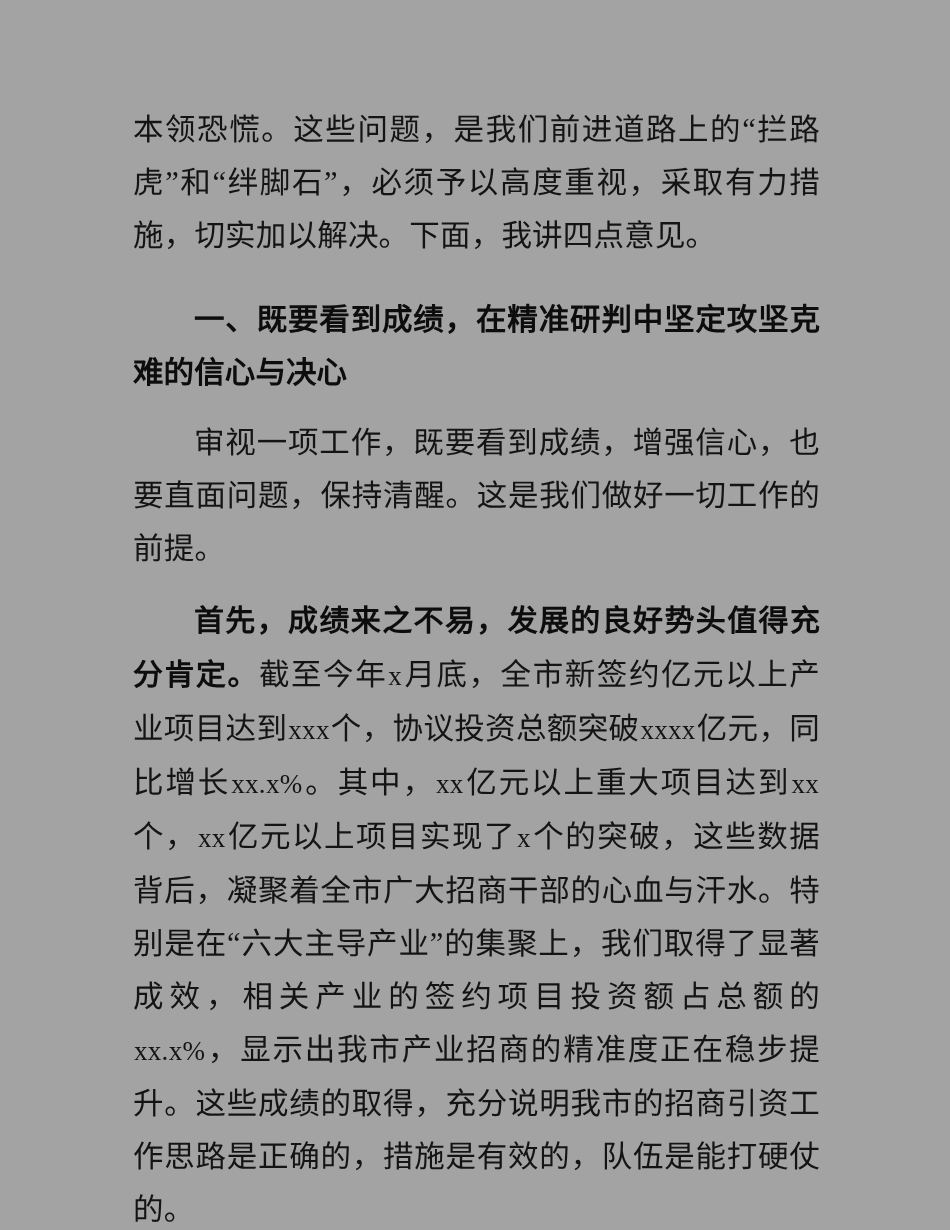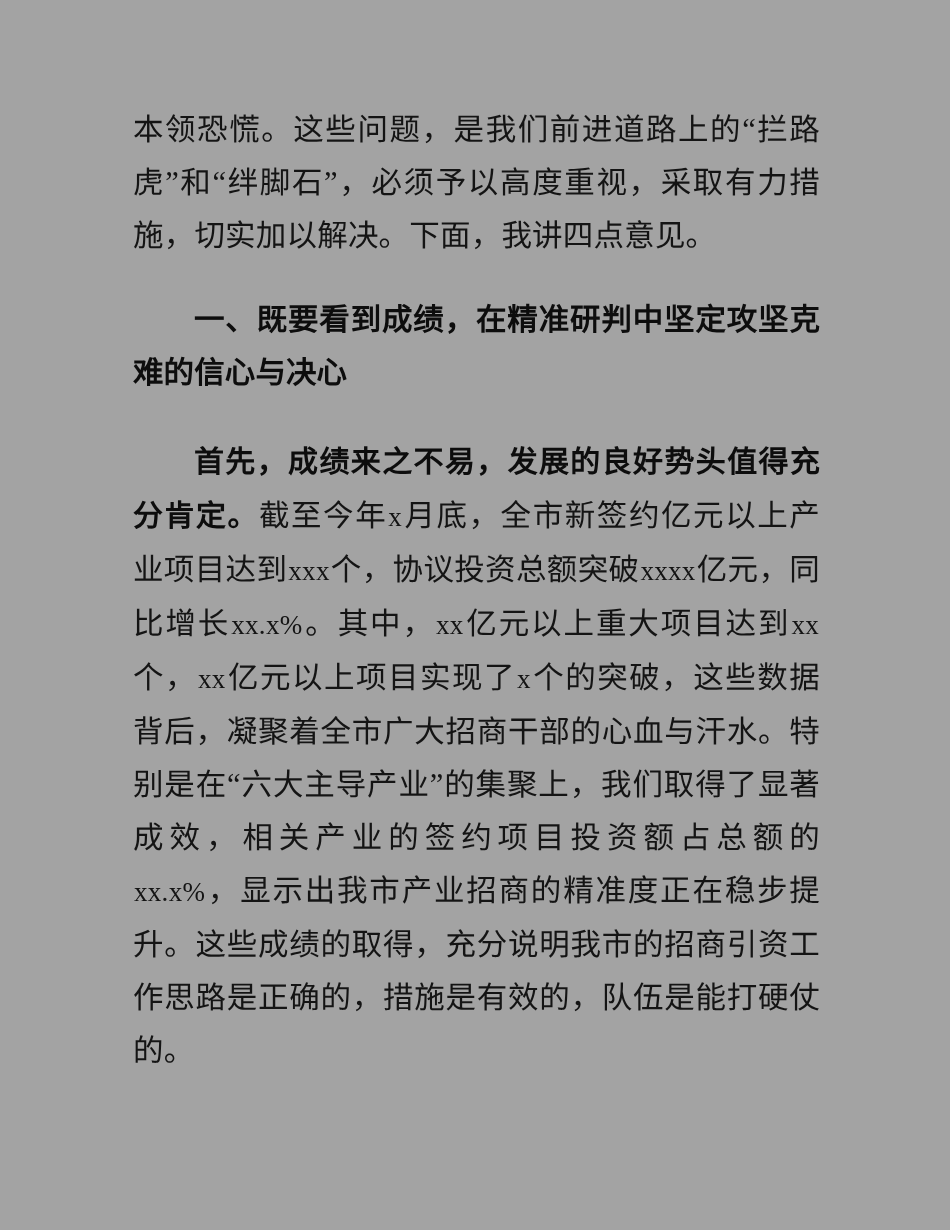--- a/index.html
+++ b/index.html
@@ -92,20 +92,23 @@
     </p>
 
     <div class="gap-lg"></div>
 
     <p class="heading">
       <span>一、既要看到成绩，在精准研判中坚定攻坚克难的信心与决心</span>
     </p>
 
     <div class="gap-md"></div>
 
+    <p class="para indent">
+      <span>审视一项工作，既要看到成绩，增强信心，也要直面问题，保持清醒。这是我们做好一切工作的前提。</span>
+    </p>
 
     <div class="gap-md"></div>
 
     <p class="para indent">
       <span class="lead">首先，成绩来之不易，发展的良好势头值得充分肯定。</span><span>截至今年</span><span class="ltn">x</span><span>月底，全市新签约亿元以上产业项目达到</span><span class="ltn">xxx</span><span>个，协议投资总额突破</span><span class="ltn">xxxx</span><span>亿元，同比增长</span><span class="ltn">xx.x%</span><span>。其中，</span><span class="ltn">xx</span><span>亿元以上重大项目达到</span><span class="ltn">xx</span><span>个，</span><span class="ltn">xx</span><span>亿元以上项目实现了</span><span class="ltn">x</span><span>个的突破，这些数据背后，凝聚着全市广大招商干部的心血与汗水。特别是在“六大主导产业”的集聚上，我们取得了显著成效，相关产业的签约项目投资额占总额的</span><span class="ltn">xx.x%</span><span>，显示出我市产业招商的精准度正在稳步提升。这些成绩的取得，充分说明我市的招商引资工作思路是正确的，措施是有效的，队伍是能打硬仗的。</span>
     </p>
 
   </div>
 </div>
 

